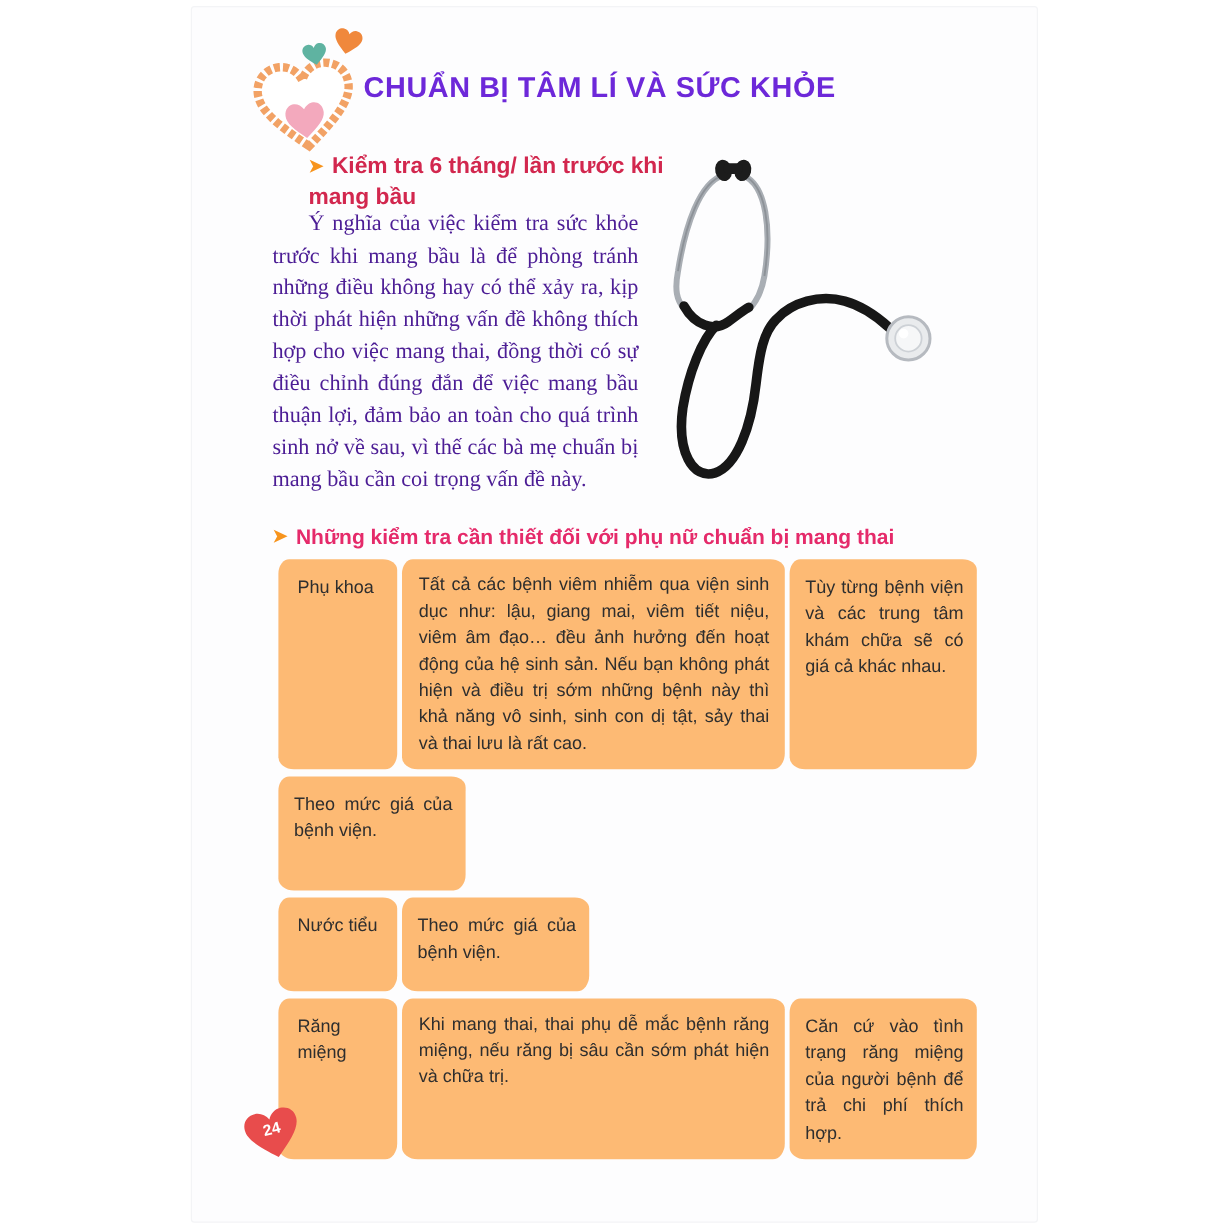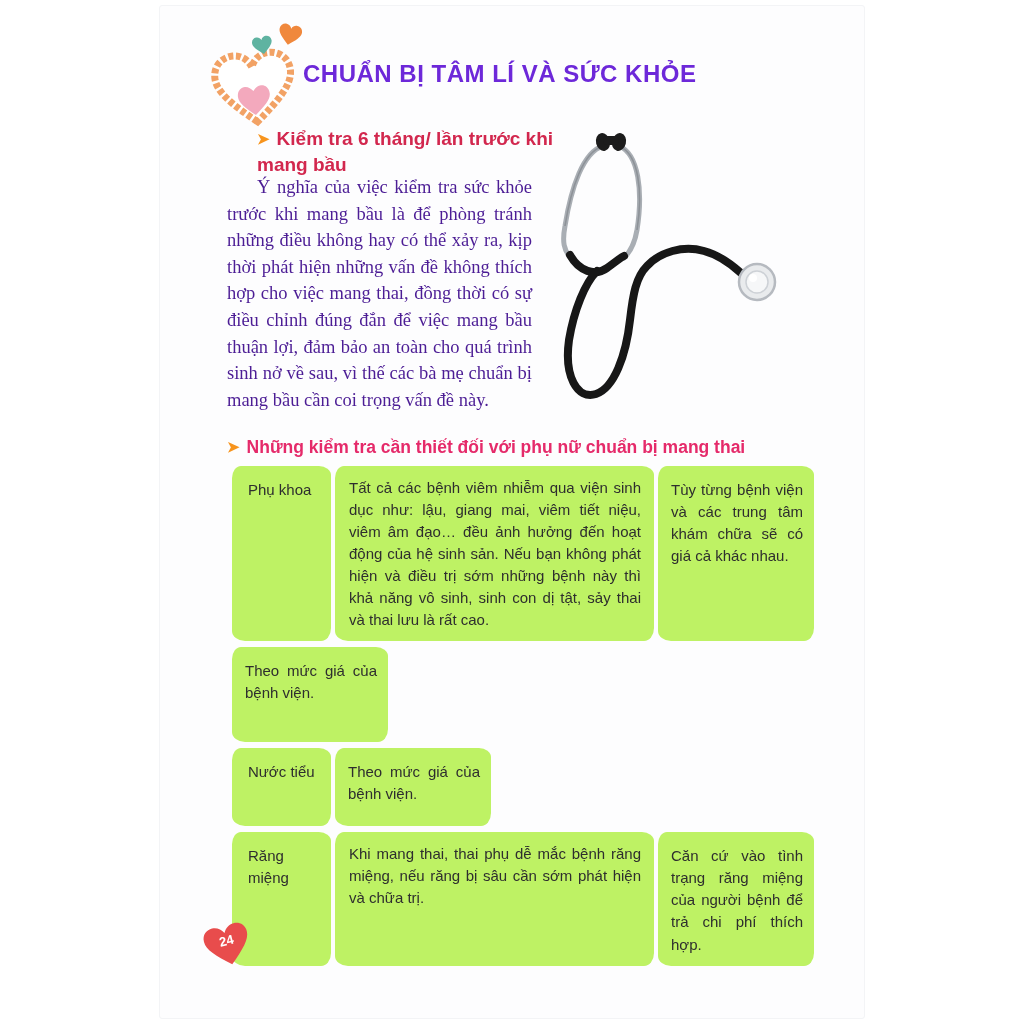--- a/index.html
+++ b/index.html
@@ -41,21 +41,21 @@
     position:absolute;left:227px;top:437px;width:580px;
     font-size:17.5px;font-weight:bold;color:#e52a6a;
   }
   
   .check-table{
     position:absolute;left:232px;top:466px;width:578px;
     display:flex;flex-direction:column;gap:6px;
   }
   .t-row{display:flex;gap:4px;}
   .t-cell{
-    background:#bef264;color:#2e2e2e;font-size:15px;line-height:1.47;
+    background:#fdba74;color:#2e2e2e;font-size:15px;line-height:1.47;
     border-radius:9px 12px 10px 13px / 12px 9px 13px 10px;
     box-sizing:border-box;
   }
   .t-head .t-cell{
     background:#f8d7a4;color:#3d3d3d;font-size:15.5px;line-height:37px;
     text-align:center;height:37px;padding:0;
   }
   .col-name {width:99px;flex:none;padding:13px 6px 10px 16px;}
   .col-method{width:319px;flex:none;padding:11px 13px 10px 14px;text-align:justify;}
   .col-price{width:156px;flex:none;padding:13px 11px 10px 13px;text-align:justify;}

